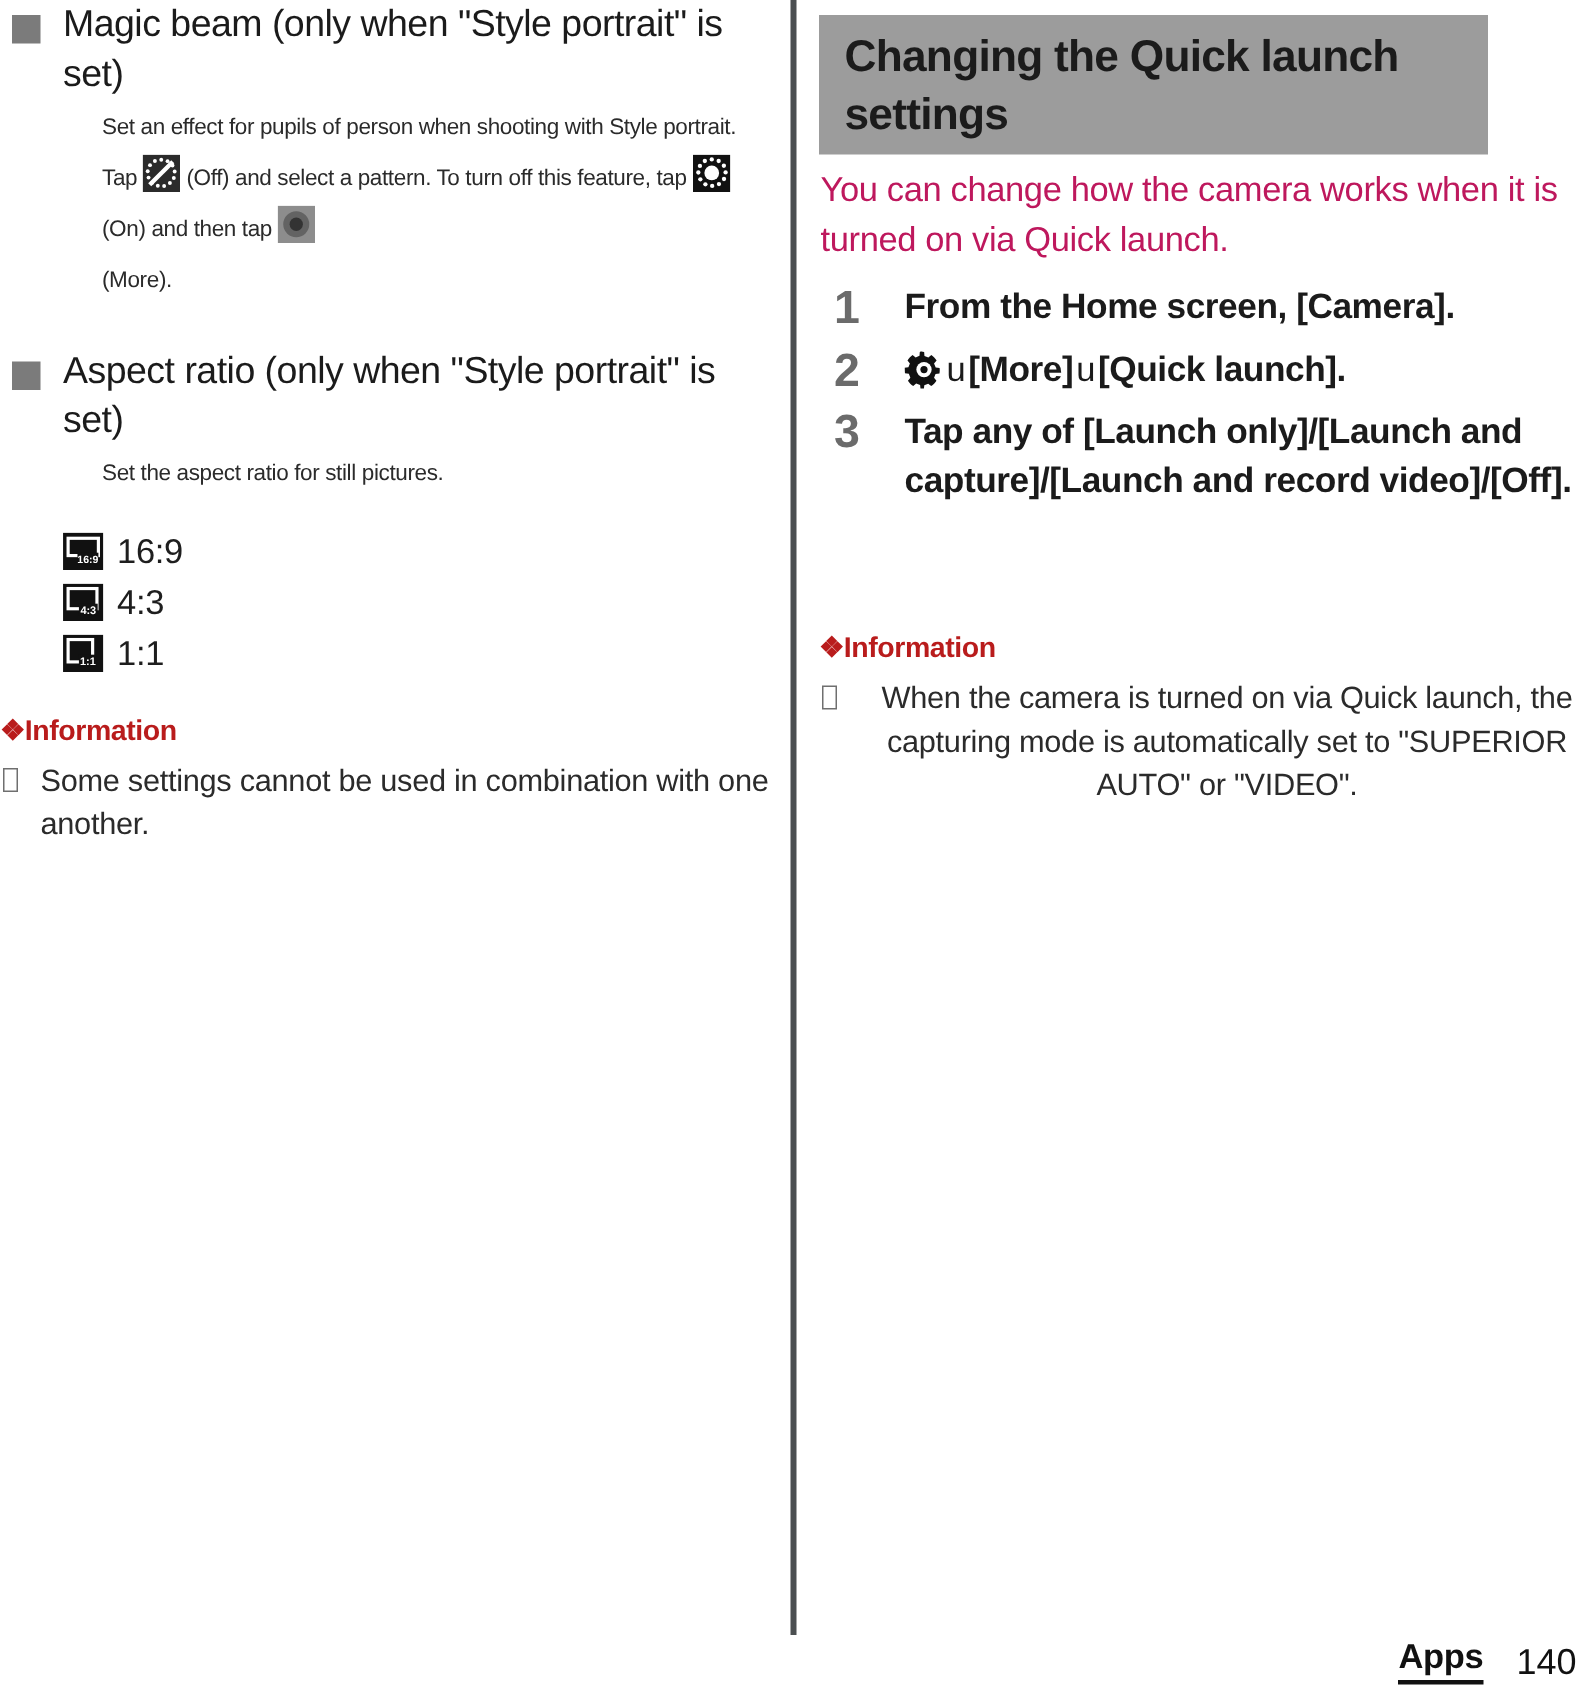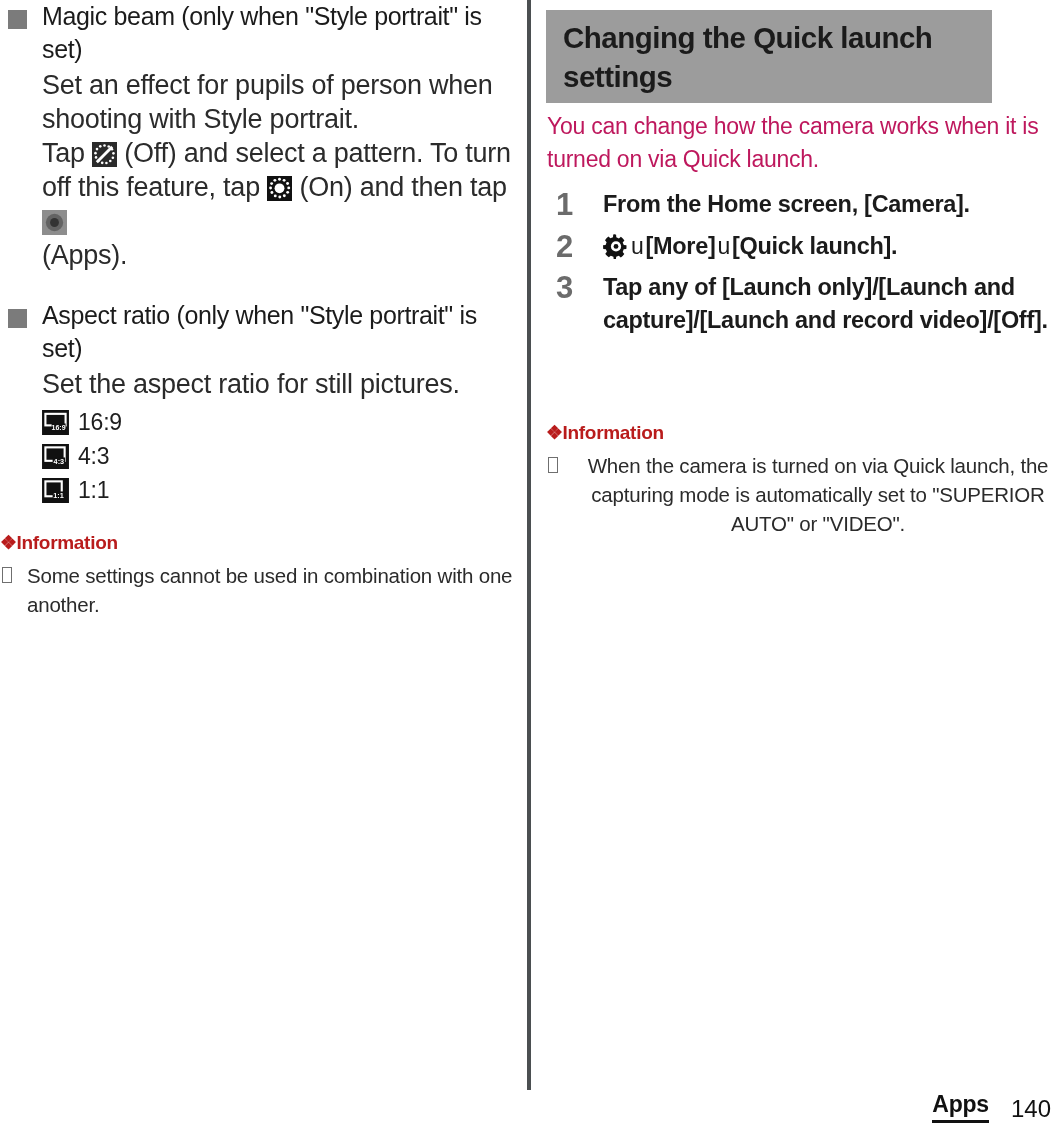--- a/index.html
+++ b/index.html
@@ -58,24 +58,25 @@
     background: #7b7b7b;
   }
   .sq-title {
     font-size: 25px;
     line-height: 33px;
     color: #1b1b1b;
     letter-spacing: -0.35px;
     font-weight: 400;
   }
   .sq-body {
-    font-size: 27px;
+    font-size: 15px;
     line-height: 34px;
     color: #2b2b2b;
     letter-spacing: -0.25px;
+    margin-left: 26px;
   }
 
   
   .icn {
     display: inline-block;
     vertical-align: -5px;
     width: 25px;
     height: 25px;
     position: relative;
     overflow: hidden;
@@ -297,32 +298,32 @@
         </span>
         <span>(On) and then tap</span>
         <span class="icn">
           <svg viewBox="0 0 26 26">
             <rect x="0" y="0" width="26" height="26" fill="#8d8d8d"></rect>
             <circle cx="13" cy="13" r="9" fill="#636363"></circle>
             <circle cx="13" cy="13" r="4.6" fill="#333333"></circle>
           </svg>
         </span>
         <br>
-        <span>(Apps).</span>
+        <span>(More).</span>
       </div>
     </div>
 
     <div class="sq-section" style="margin-top:27px;">
       <span class="sq-bullet"></span>
       <div class="sq-title">Aspect ratio (only when "Style portrait" is set)</div>
       <div class="sq-body" style="margin-top:2px;">
         <span>Set the aspect ratio for still pictures.</span>
       </div>
 
-      <div class="ratio-row" style="margin-top:4px;text-align:center;">
+      <div class="ratio-row" style="margin-top:17px;text-align:center;">
         <span class="icn-ratio">
           <svg viewBox="0 0 28 26">
             <rect x="0" y="0" width="28" height="26" fill="#111111"></rect>
             <rect x="3.5" y="4" width="21" height="12" fill="none" stroke="#ffffff" stroke-width="2.2"></rect>
             <rect x="10" y="14" width="14.5" height="8.5" fill="#111111"></rect>
             <text x="17.2" y="21.2" font-family="'Liberation Sans',sans-serif" font-size="7.3" font-weight="bold" fill="#ffffff" text-anchor="middle">16:9</text>
           </svg>
         </span>
         <span class="ratio-label">16:9</span>
       </div>

